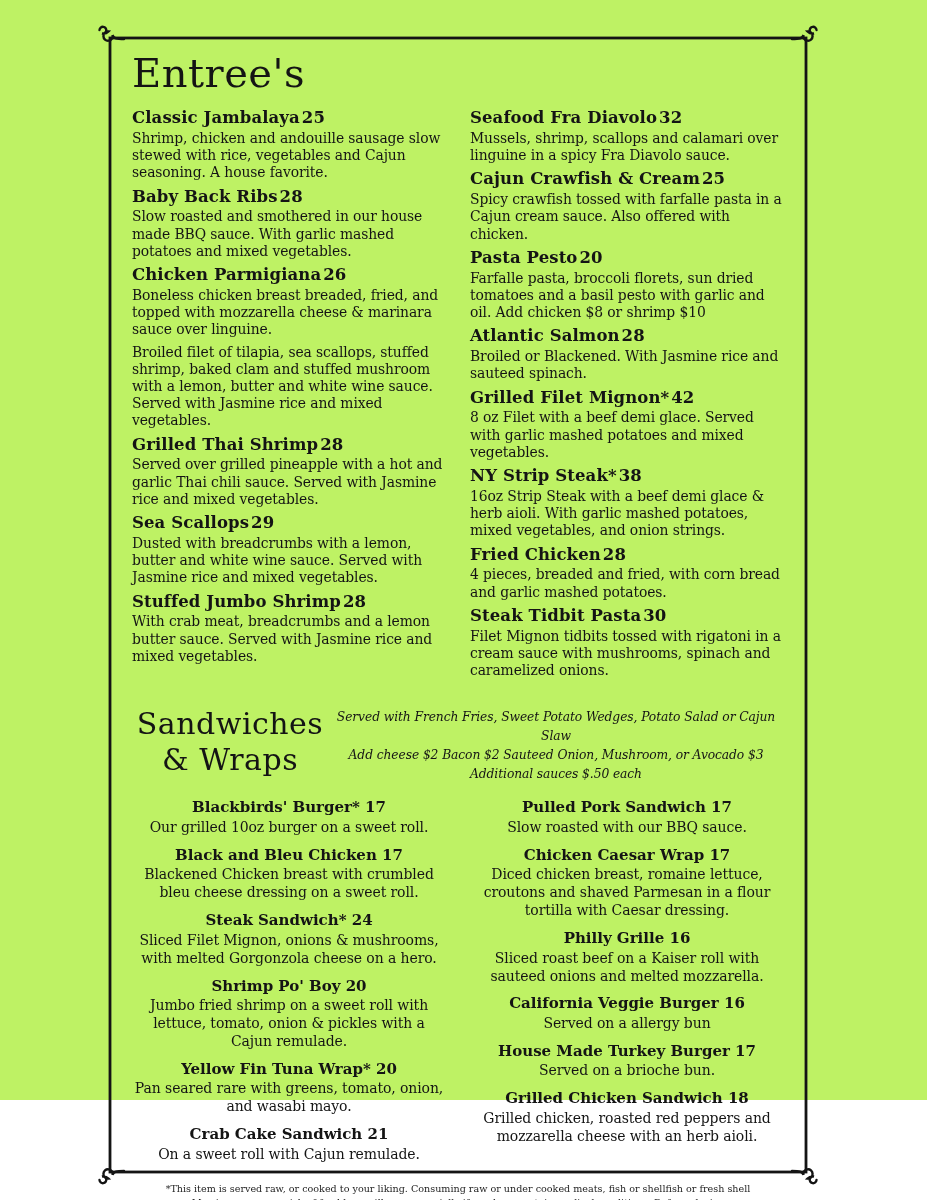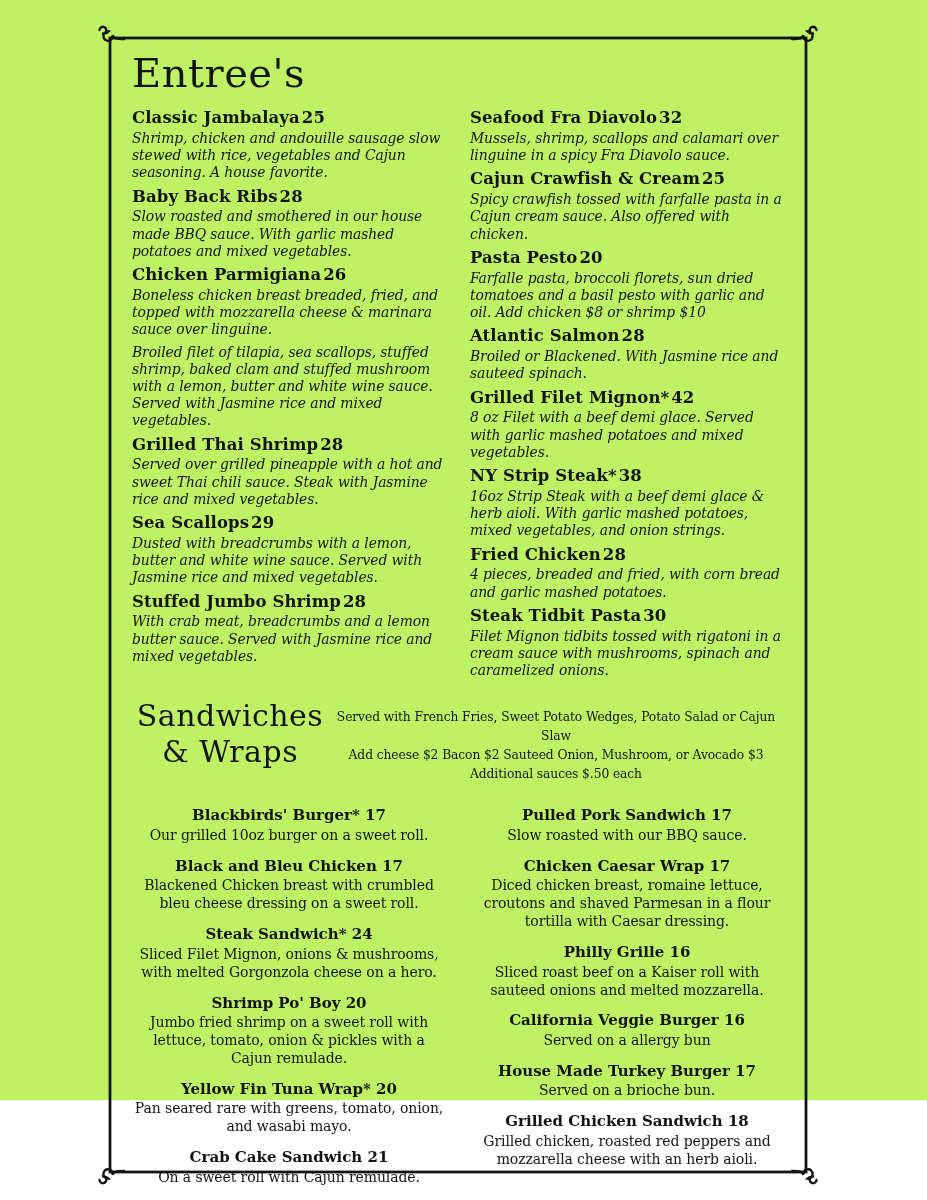--- a/index.html
+++ b/index.html
@@ -23,36 +23,36 @@
   }
   
   .entrees-grid{display:flex;gap:24px;}
   .ecol{flex:1;min-width:0;}
   .menu-item{margin:0 0 5px 0;}
   .item-title{
     font-size:16.5px;font-weight:700;margin:0 0 2px 0;line-height:1.2;
     letter-spacing:0.1px;
   }
   .item-title .price{margin-left:2px;}
-  .item-desc{font-size:13.9px;line-height:1.24;margin:0;letter-spacing:-0.1px;font-style:italic;}
+  .item-desc{font-size:13.9px;line-height:1.24;margin:0;letter-spacing:-0.1px;}
   
   .sandwich-header{display:flex;margin-top:14px;align-items:flex-start;}
   .sandwich-title{
     width:196px;flex:none;text-align:center;
-    font-size:30px;line-height:1.2;letter-spacing:0.5px;
+    font-size:30px;line-height:1.2;letter-spacing:0.5px;margin-top:8px;
   }
   .sandwich-notes{
     flex:1;text-align:center;font-size:12.3px;line-height:1.55;
-    padding-top:10px;letter-spacing:-0.1px;
+    padding-top:10px;letter-spacing:-0.1px;font-style:italic;
   }
   
   .sandwich-grid{display:flex;gap:24px;margin-top:10px;}
   .scol{flex:1;min-width:0;text-align:center;}
   .s-item{margin:0 0 9px 0;}
-  .s-title{font-size:15px;font-weight:700;margin:12px 0 1px 0;line-height:1.3;}
+  .s-title{font-size:15px;font-weight:700;margin:4px 0 1px 0;line-height:1.3;}
   .s-desc{font-size:14px;line-height:1.28;margin:0;letter-spacing:-0.1px;}
   
   .footer{margin-top:10px;text-align:center;}
   .disclaimer{
     font-size:9.6px;line-height:1.45;margin:4px auto 0 auto;width:606px;
     color:#1d1d1d;
   }
 </style>
 </head>
 <body>
@@ -91,21 +91,21 @@
             <h3 class="item-title"><span>Chicken Parmigiana</span><span class="price">26</span></h3>
             <p class="item-desc">Boneless chicken breast breaded, fried, and topped with mozzarella cheese &amp; marinara sauce over linguine.</p>
           </div>
 
           <div class="menu-item">
             <p class="item-desc">Broiled filet of tilapia, sea scallops, stuffed shrimp, baked clam and stuffed mushroom with a lemon, butter and white wine sauce. Served with Jasmine rice and mixed vegetables.</p>
           </div>
 
           <div class="menu-item">
             <h3 class="item-title"><span>Grilled Thai Shrimp</span><span class="price">28</span></h3>
-            <p class="item-desc">Served over grilled pineapple with a hot and sweet Thai chili sauce. Steak with Jasmine rice and mixed vegetables.</p>
+            <p class="item-desc">Served over grilled pineapple with a hot and garlic Thai chili sauce. Served with Jasmine rice and mixed vegetables.</p>
           </div>
 
           <div class="menu-item">
             <h3 class="item-title"><span>Sea Scallops</span><span class="price">29</span></h3>
             <p class="item-desc">Dusted with breadcrumbs with a lemon, butter and white wine sauce. Served with Jasmine rice and mixed vegetables.</p>
           </div>
 
           <div class="menu-item">
             <h3 class="item-title"><span>Stuffed Jumbo Shrimp</span><span class="price">28</span></h3>
             <p class="item-desc">With crab meat, breadcrumbs and a lemon butter sauce. Served with Jasmine rice and mixed vegetables.</p>

